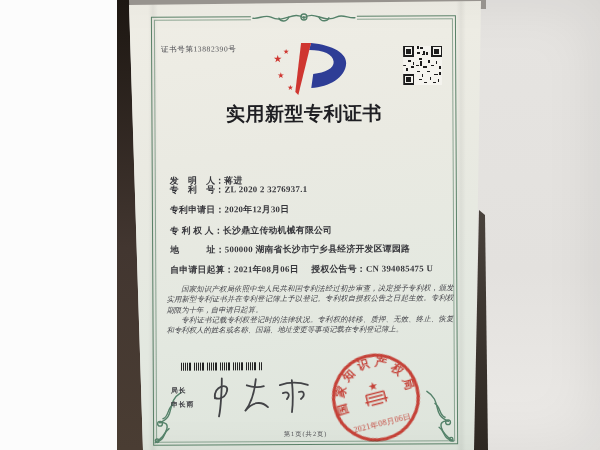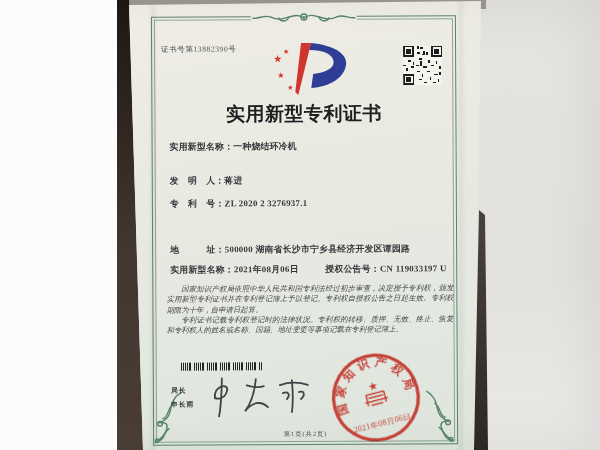--- a/index.html
+++ b/index.html
@@ -107,35 +107,38 @@
       <g fill="#1c1c1c">
         <path d="M0 0h7v7h-7z M18 0h7v7h-7z M0 18h7v7h-7z" fill="#1c1c1c"></path>
         <path d="M1 1h5v5h-5z M19 1h5v5h-5z M1 19h5v5h-5z" fill="#f4f3ee"></path>
         <path d="M2 2h3v3h-3z M20 2h3v3h-3z M2 20h3v3h-3z"></path>
         <path d="M9 0h1v2h-1z M11 1h2v1h-2z M13 3h1v2h-1z M9 4h2v1h-2z M12 5h2v1h-2z M15 4h1v2h-1z M10 8h2v1h-2z M3 9h2v1h-2z M6 10h1v2h-1z M0 12h2v1h-2z M2 14h1v2h-1z M5 13h2v1h-2z M8 12h2v1h-2z M11 10h1v3h-1z M13 13h2v1h-2z M16 9h1v2h-1z M18 12h2v1h-2z M21 10h1v2h-1z M23 13h1v2h-1z M9 16h2v1h-2z M12 18h1v2h-1z M15 16h2v1h-2z M20 18h2v1h-2z M17 20h1v2h-1z M10 21h2v1h-2z M13 23h2v1h-2z M22 21h1v2h-1z M19 23h2v1h-2z M23 17h1v2h-1z"></path>
       </g>
     </svg>
 
     <div class="abs title">实用新型专利证书</div>
 
-    <div class="abs field" style="top:141px">
-      <span>实用新型名称：</span><span class="val">一种烧结环冷机</span>
-    </div>
     <div class="abs field" style="top:175px">
       <span>发　明　人：</span><span class="val">蒋进</span>
     </div>
-    <div class="abs field" style="top:198px">
+    <div class="abs field" style="top:184px">
       <span>专　利　号：</span><span class="val">ZL 2020 2 3276937.1</span>
+    </div>
+    <div class="abs field" style="top:204px">
+      <span>专利申请日：</span><span class="val">2020年12月30日</span>
+    </div>
+    <div class="abs field" style="top:225px">
+      <span>专 利 权 人：</span><span class="val">长沙鼎立传动机械有限公司</span>
     </div>
     <div class="abs field" style="top:244px">
       <span>地　　　址：</span><span class="val">500000 湖南省长沙市宁乡县经济开发区谭园路</span>
     </div>
     <div class="abs field" style="top:264px">
-      <span>实用新型名称：</span><span class="val">2021年08月06日</span>
-      <span style="margin-left:24px">授权公告号：</span><span class="val">CN 119033197 U</span>
+      <span>自申请日起算：</span><span class="val">2021年08月06日</span>
+      <span style="margin-left:10px">授权公告号：</span><span class="val">CN 394085475 U</span>
     </div>
 
     <div class="abs paras">
       <p>国家知识产权局依照中华人民共和国专利法经过初步审查，决定授予专利权，颁发实用新型专利证书并在专利登记簿上予以登记。专利权自授权公告之日起生效。专利权期限为十年，自申请日起算。</p>
       <p>专利证书记载专利权登记时的法律状况。专利权的转移、质押、无效、终止、恢复和专利权人的姓名或名称、国籍、地址变更等事项记载在专利登记簿上。</p>
     </div>
 
     <div class="abs barcode"></div>
 
     <div class="abs signer" style="top:385px">局长</div>

